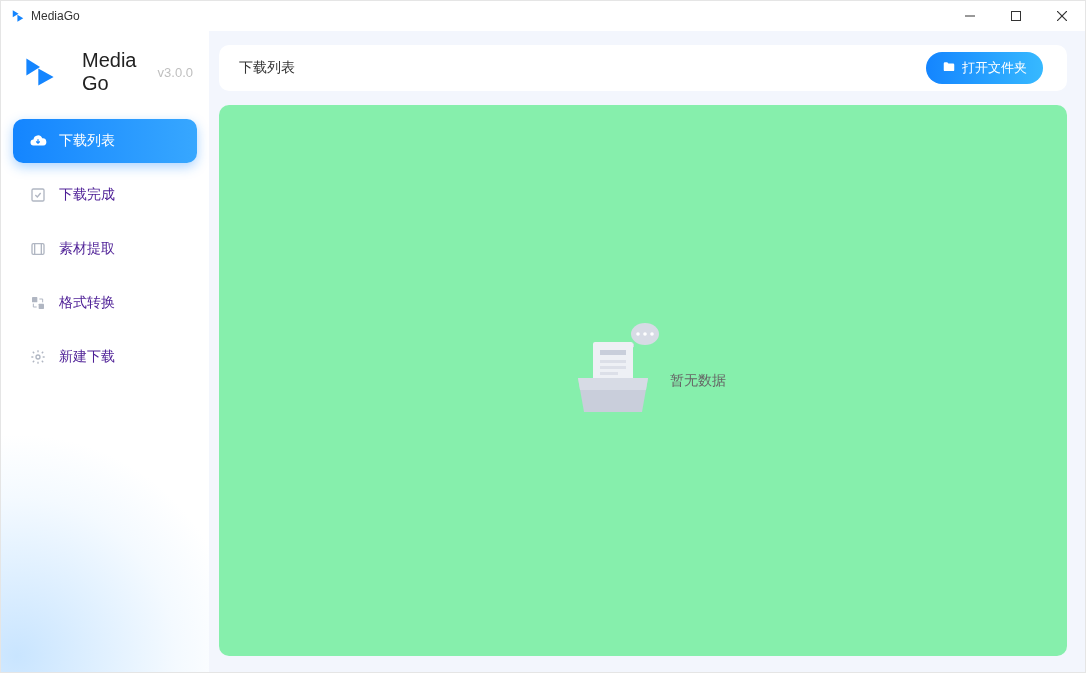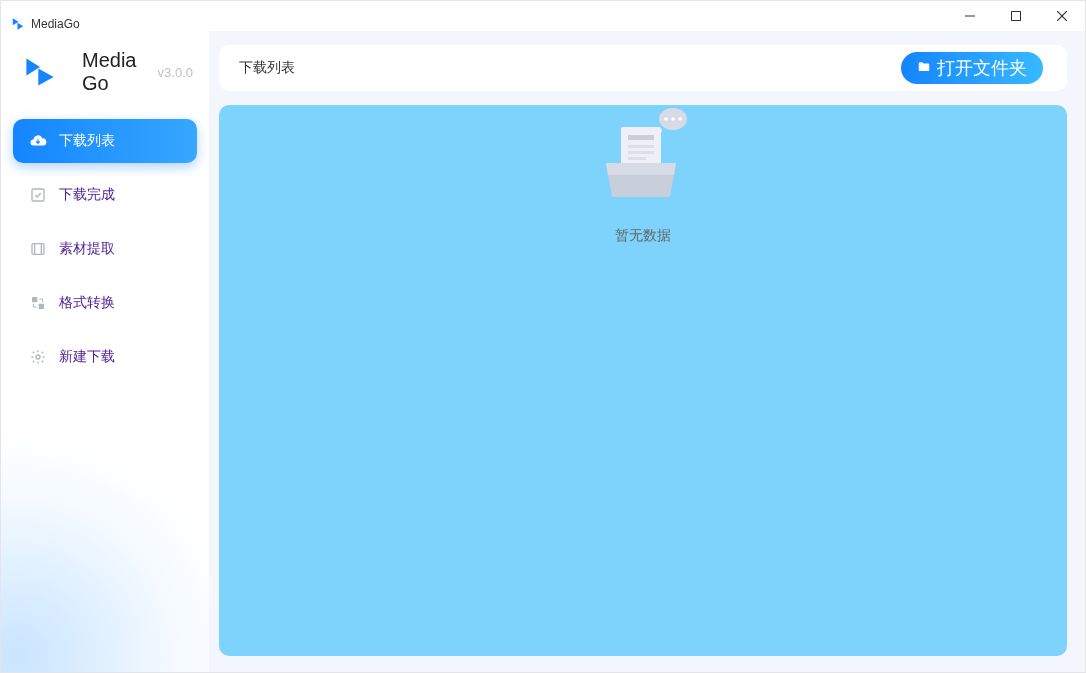--- a/index.html
+++ b/index.html
@@ -7,21 +7,21 @@
   font-family: "Microsoft YaHei", "PingFang SC", -apple-system, sans-serif;
   width: 1086px;
   height: 673px;
   overflow: hidden;
   background: #fff;
   border: 1px solid #e5e5e5;
 }
 .titlebar {
   height: 30px;
   display: flex;
-  align-items: flex-end;
+  align-items: center;
   padding-left: 10px;
   font-size: 12px;
   color: #333;
 }
 .titlebar .logo-small {
   width: 14px;
   height: 14px;
   margin-right: 6px;
 }
 .titlebar .spacer { flex: 1; }
@@ -137,39 +137,40 @@
 }
 .toolbar .spacer { flex: 1; }
 .btn {
   height: 32px;
   border: none;
   border-radius: 16px;
   padding: 16px 16px;
   display: inline-flex;
   align-items: center;
   gap: 6px;
-  font-size: 18px;
+  font-size: 13px;
   color: #fff;
   cursor: pointer;
   font-family: inherit;
 }
 .btn-open {
   background: linear-gradient(90deg, #1485ff 0%, #37b9ff 100%);
   margin-right: 10px;
 }
 .btn-new {
   background: linear-gradient(90deg, #5aa7ff 0%, #8fc6ff 100%);
 }
 .content {
-  background: #7dd3fc;
+  background: #86efac;
   border-radius: 10px;
   height: calc(100% - 60px);
   display: flex;
-  flex-direction: column;
-  align-items: center;
+  flex-direction: row;
+  align-items: center;
+  justify-content: center;
   color: #666;
 }
 .empty-illustration {
   margin-bottom: 18px;
 }
 .empty-text {
   font-size: 14px;
   color: #666;
 }
 </style>

